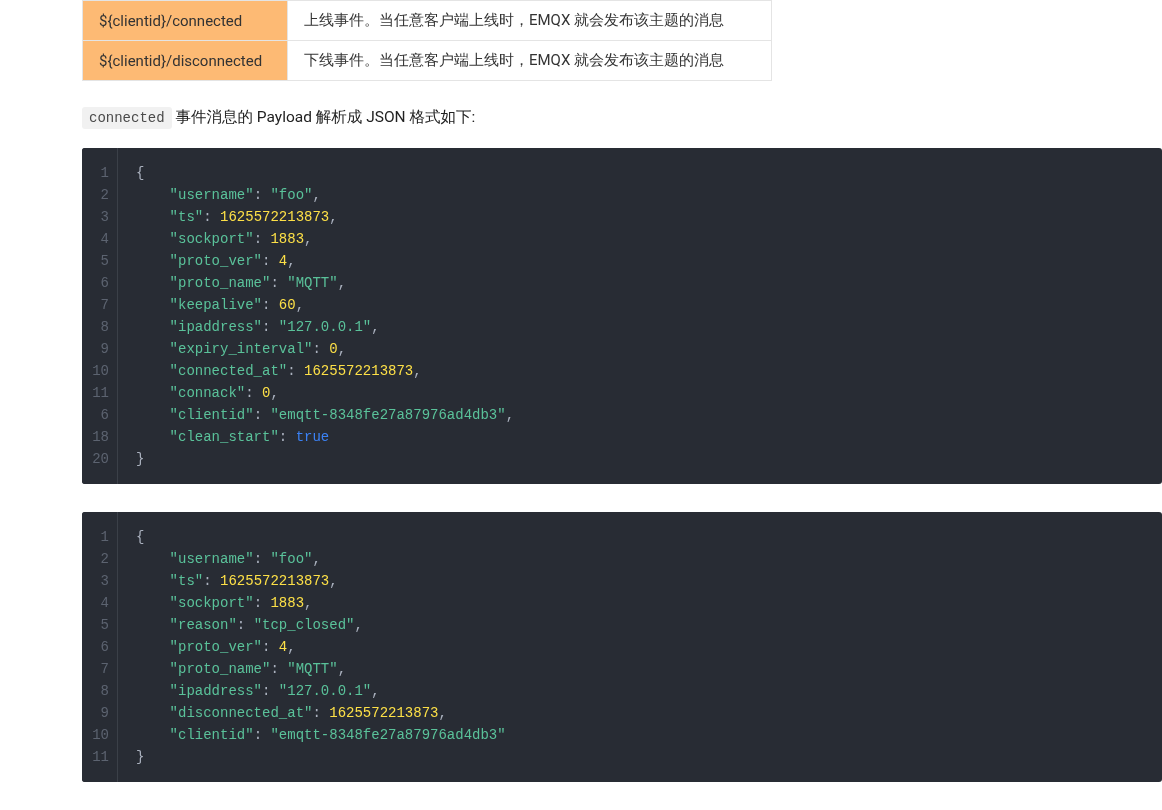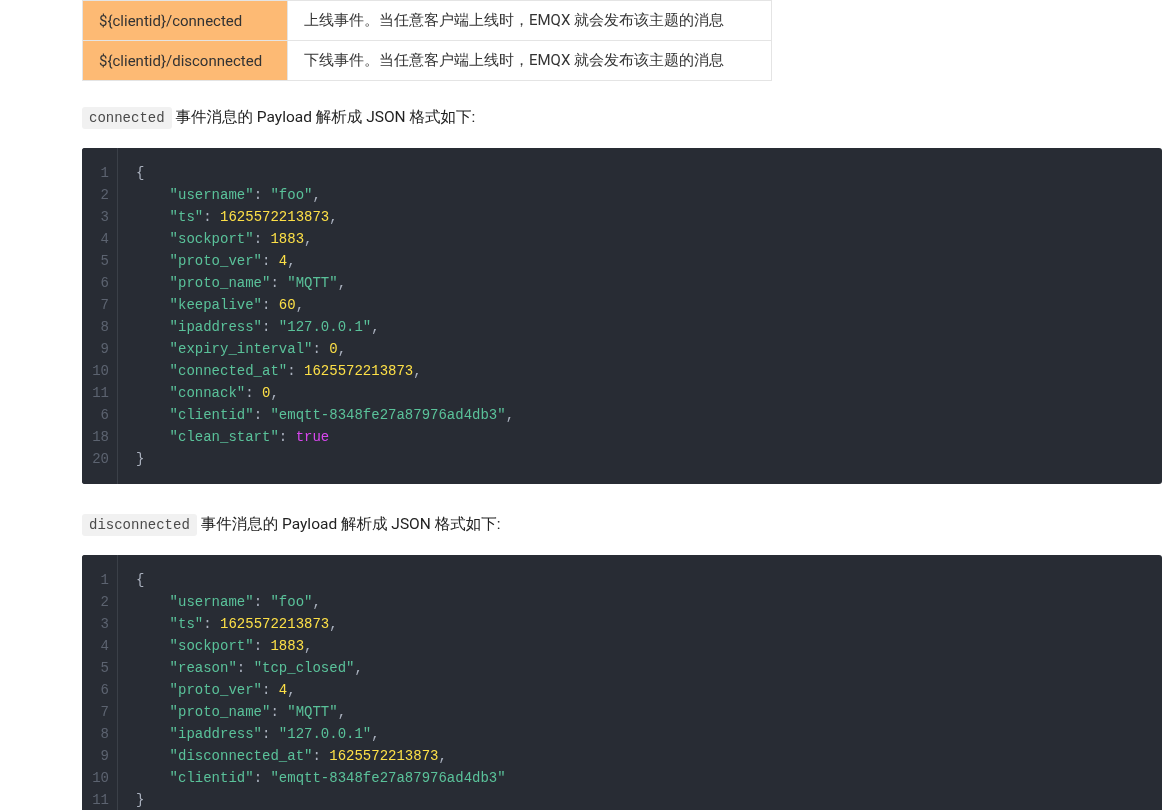--- a/index.html
+++ b/index.html
@@ -68,21 +68,21 @@
   }
   .gutter div { height: 22px; }
   .code {
     padding: 14px 18px;
     white-space: pre;
   }
   .tok-punct { color: #abb2bf; }
   .tok-key   { color: #5ac29a; }   
   .tok-str   { color: #5ac29a; }   
   .tok-num   { color: #fde047; }   
-  .tok-bool  { color: #d946ef; }   
+  .tok-bool  { color: #3b82f6; }   
 </style>
 </head>
 <body>
 
 <div class="content">
 
   <table class="topic-table">
     <tbody>
       <tr>
         <td>${clientid}/connected</td>
@@ -126,23 +126,20 @@
     <span class="tok-key">"ipaddress"</span><span class="tok-punct">: </span><span class="tok-str">"127.0.0.1"</span><span class="tok-punct">,</span>
     <span class="tok-key">"expiry_interval"</span><span class="tok-punct">: </span><span class="tok-num">0</span><span class="tok-punct">,</span>
     <span class="tok-key">"connected_at"</span><span class="tok-punct">: </span><span class="tok-num">1625572213873</span><span class="tok-punct">,</span>
     <span class="tok-key">"connack"</span><span class="tok-punct">: </span><span class="tok-num">0</span><span class="tok-punct">,</span>
     <span class="tok-key">"clientid"</span><span class="tok-punct">: </span><span class="tok-str">"emqtt-8348fe27a87976ad4db3"</span><span class="tok-punct">,</span>
     <span class="tok-key">"clean_start"</span><span class="tok-punct">: </span><span class="tok-bool">true</span>
 <span class="tok-punct">}</span>
 </div>
   </div>
 
-  <p class="para">
-    <code class="inline">disconnected</code><span> 事件消息的 Payload 解析成 JSON 格式如下:</span>
-  </p>
 
   <div class="codeblock">
     <div class="gutter" id="gutter2">
         <div>1</div>
         <div>2</div>
         <div>3</div>
         <div>4</div>
         <div>5</div>
         <div>6</div>
         <div>7</div>

